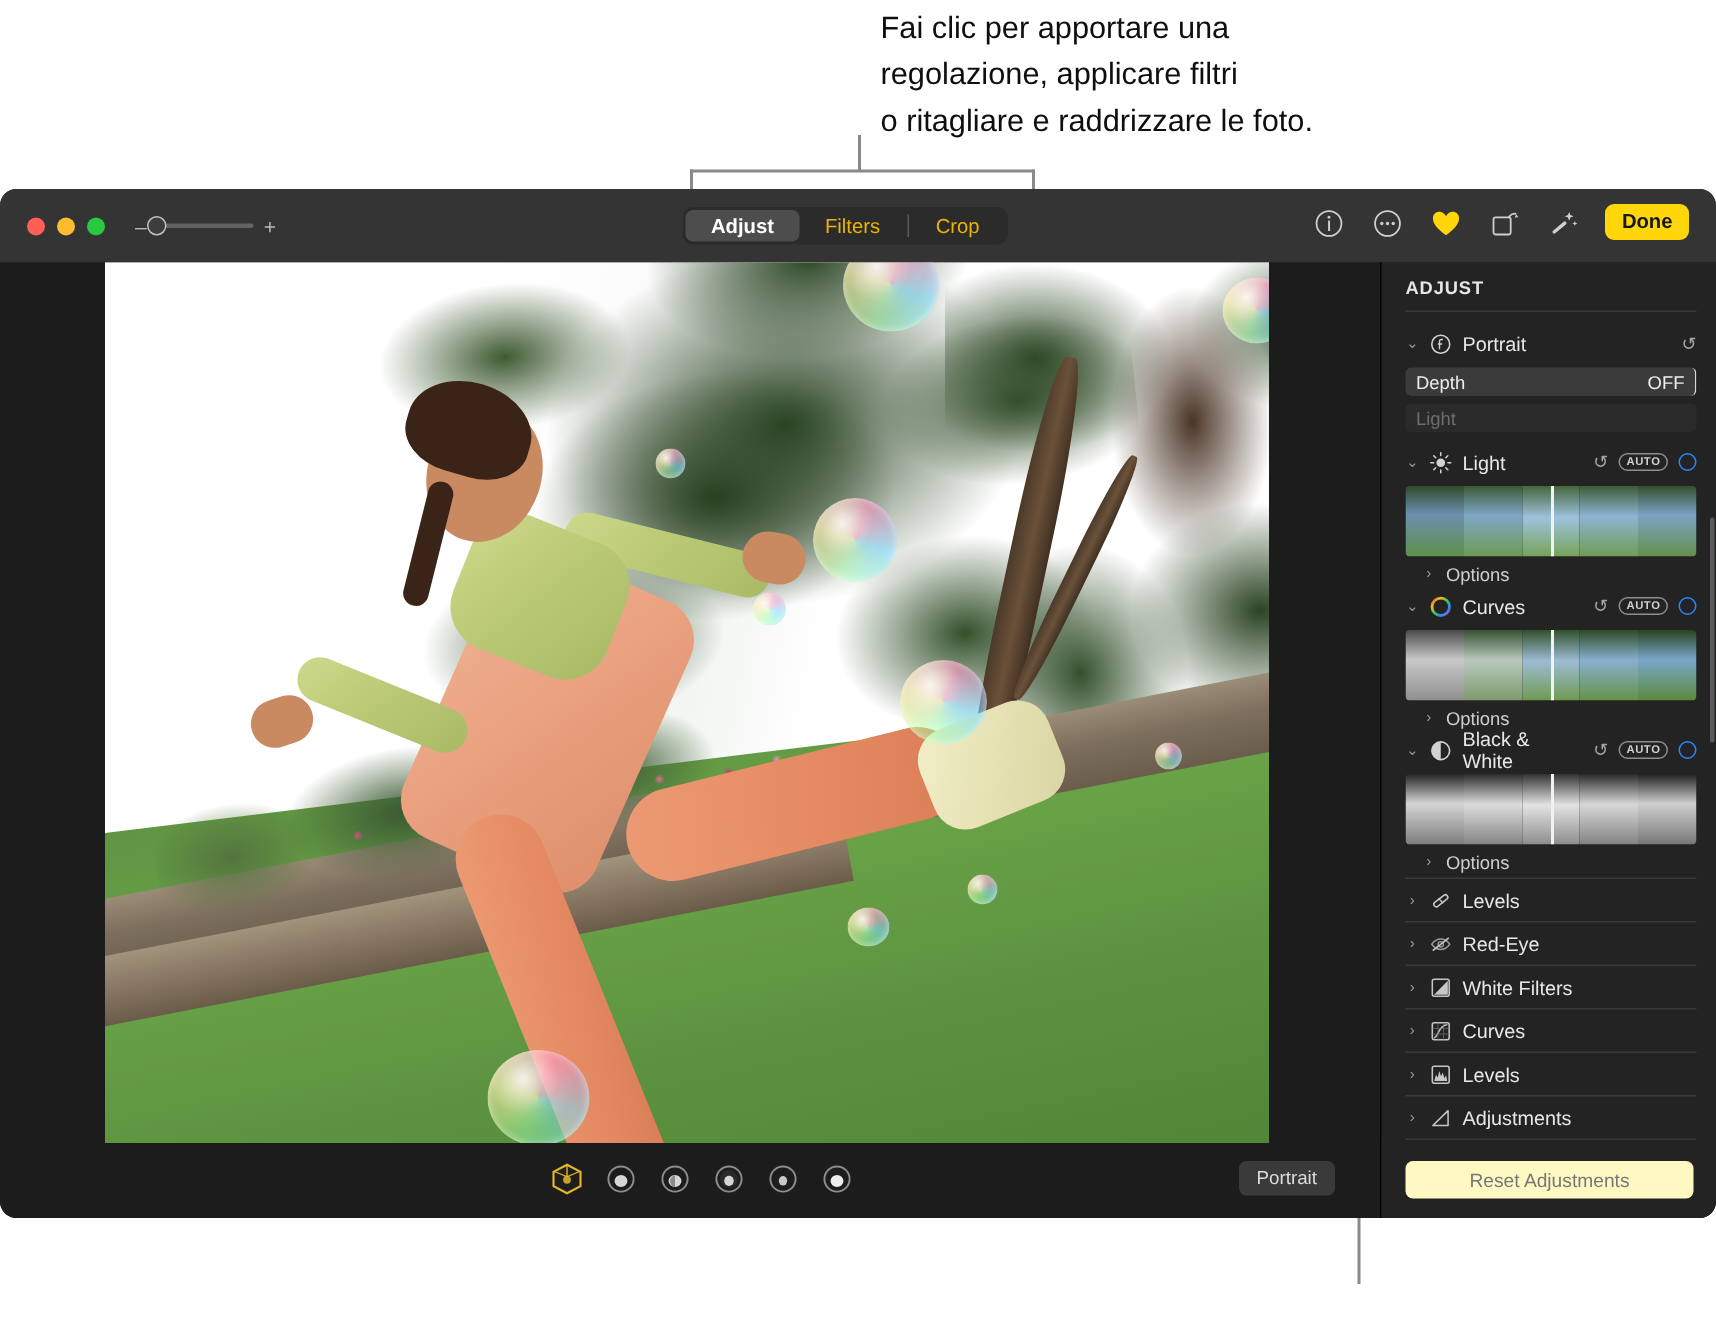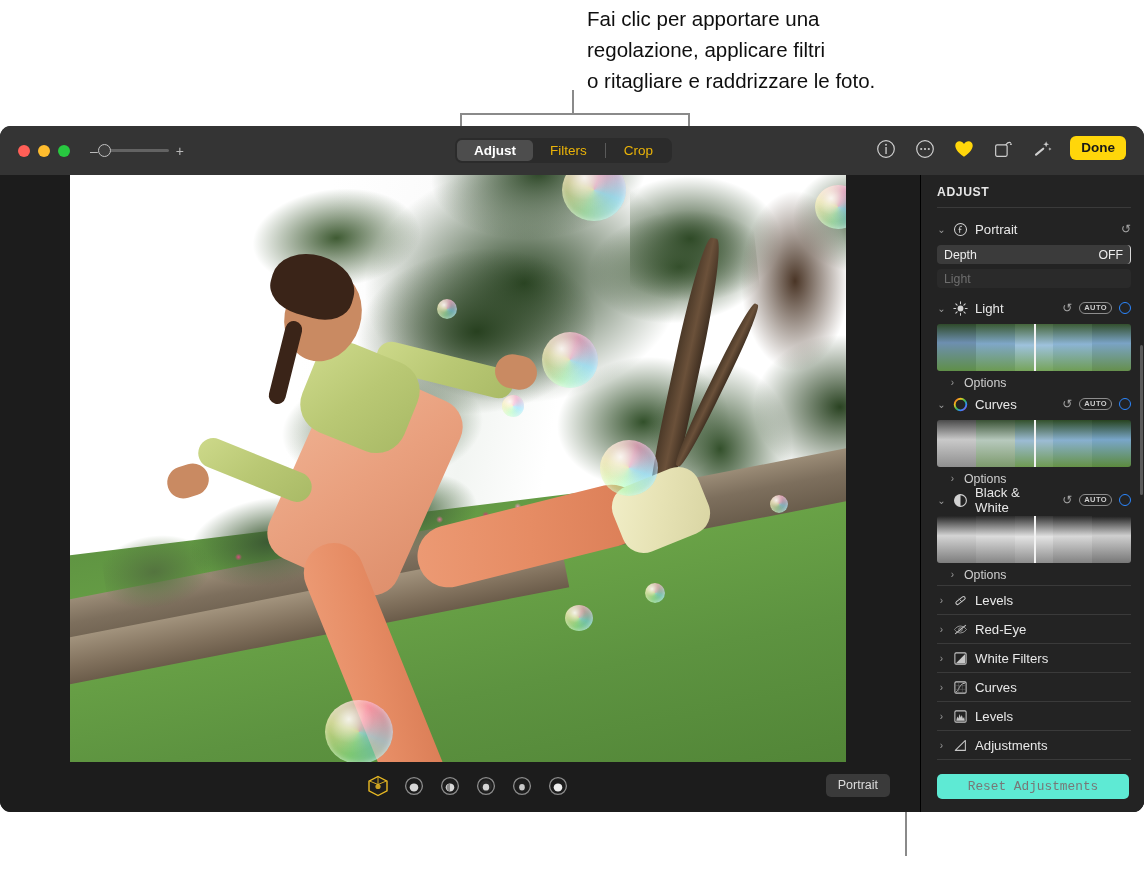--- a/index.html
+++ b/index.html
@@ -217,23 +217,23 @@
   .tool-row:first-of-type { border-top: 1px solid #3a3a3a; }
 
   #reset-wrap {
     position: absolute; left: 0; bottom: 0;
     width: 224px; height: 51px;
     background: #232323;
     display: flex; align-items: center; justify-content: center;
   }
   #reset-btn {
     width: 192px; height: 25px; border-radius: 5px;
-    background: #5eead4; color: #777777;
+    background: #fef9c3; color: #777777;
     font-size: 12.8px; border: none;
-    display: flex; align-items: center; justify-content: center; font-family: Liberation Mono, monospace;
+    display: flex; align-items: center; justify-content: center;
   }
   #sb-scrollbar {
     position: absolute; right: 1.5px; top: 170px;
     width: 3px; height: 150px; border-radius: 2px;
     background: #5a5a5a;
   }
 
   
   .layer { position: absolute; }
   #sky { left:0; top:0; width:100%; height:100%;

